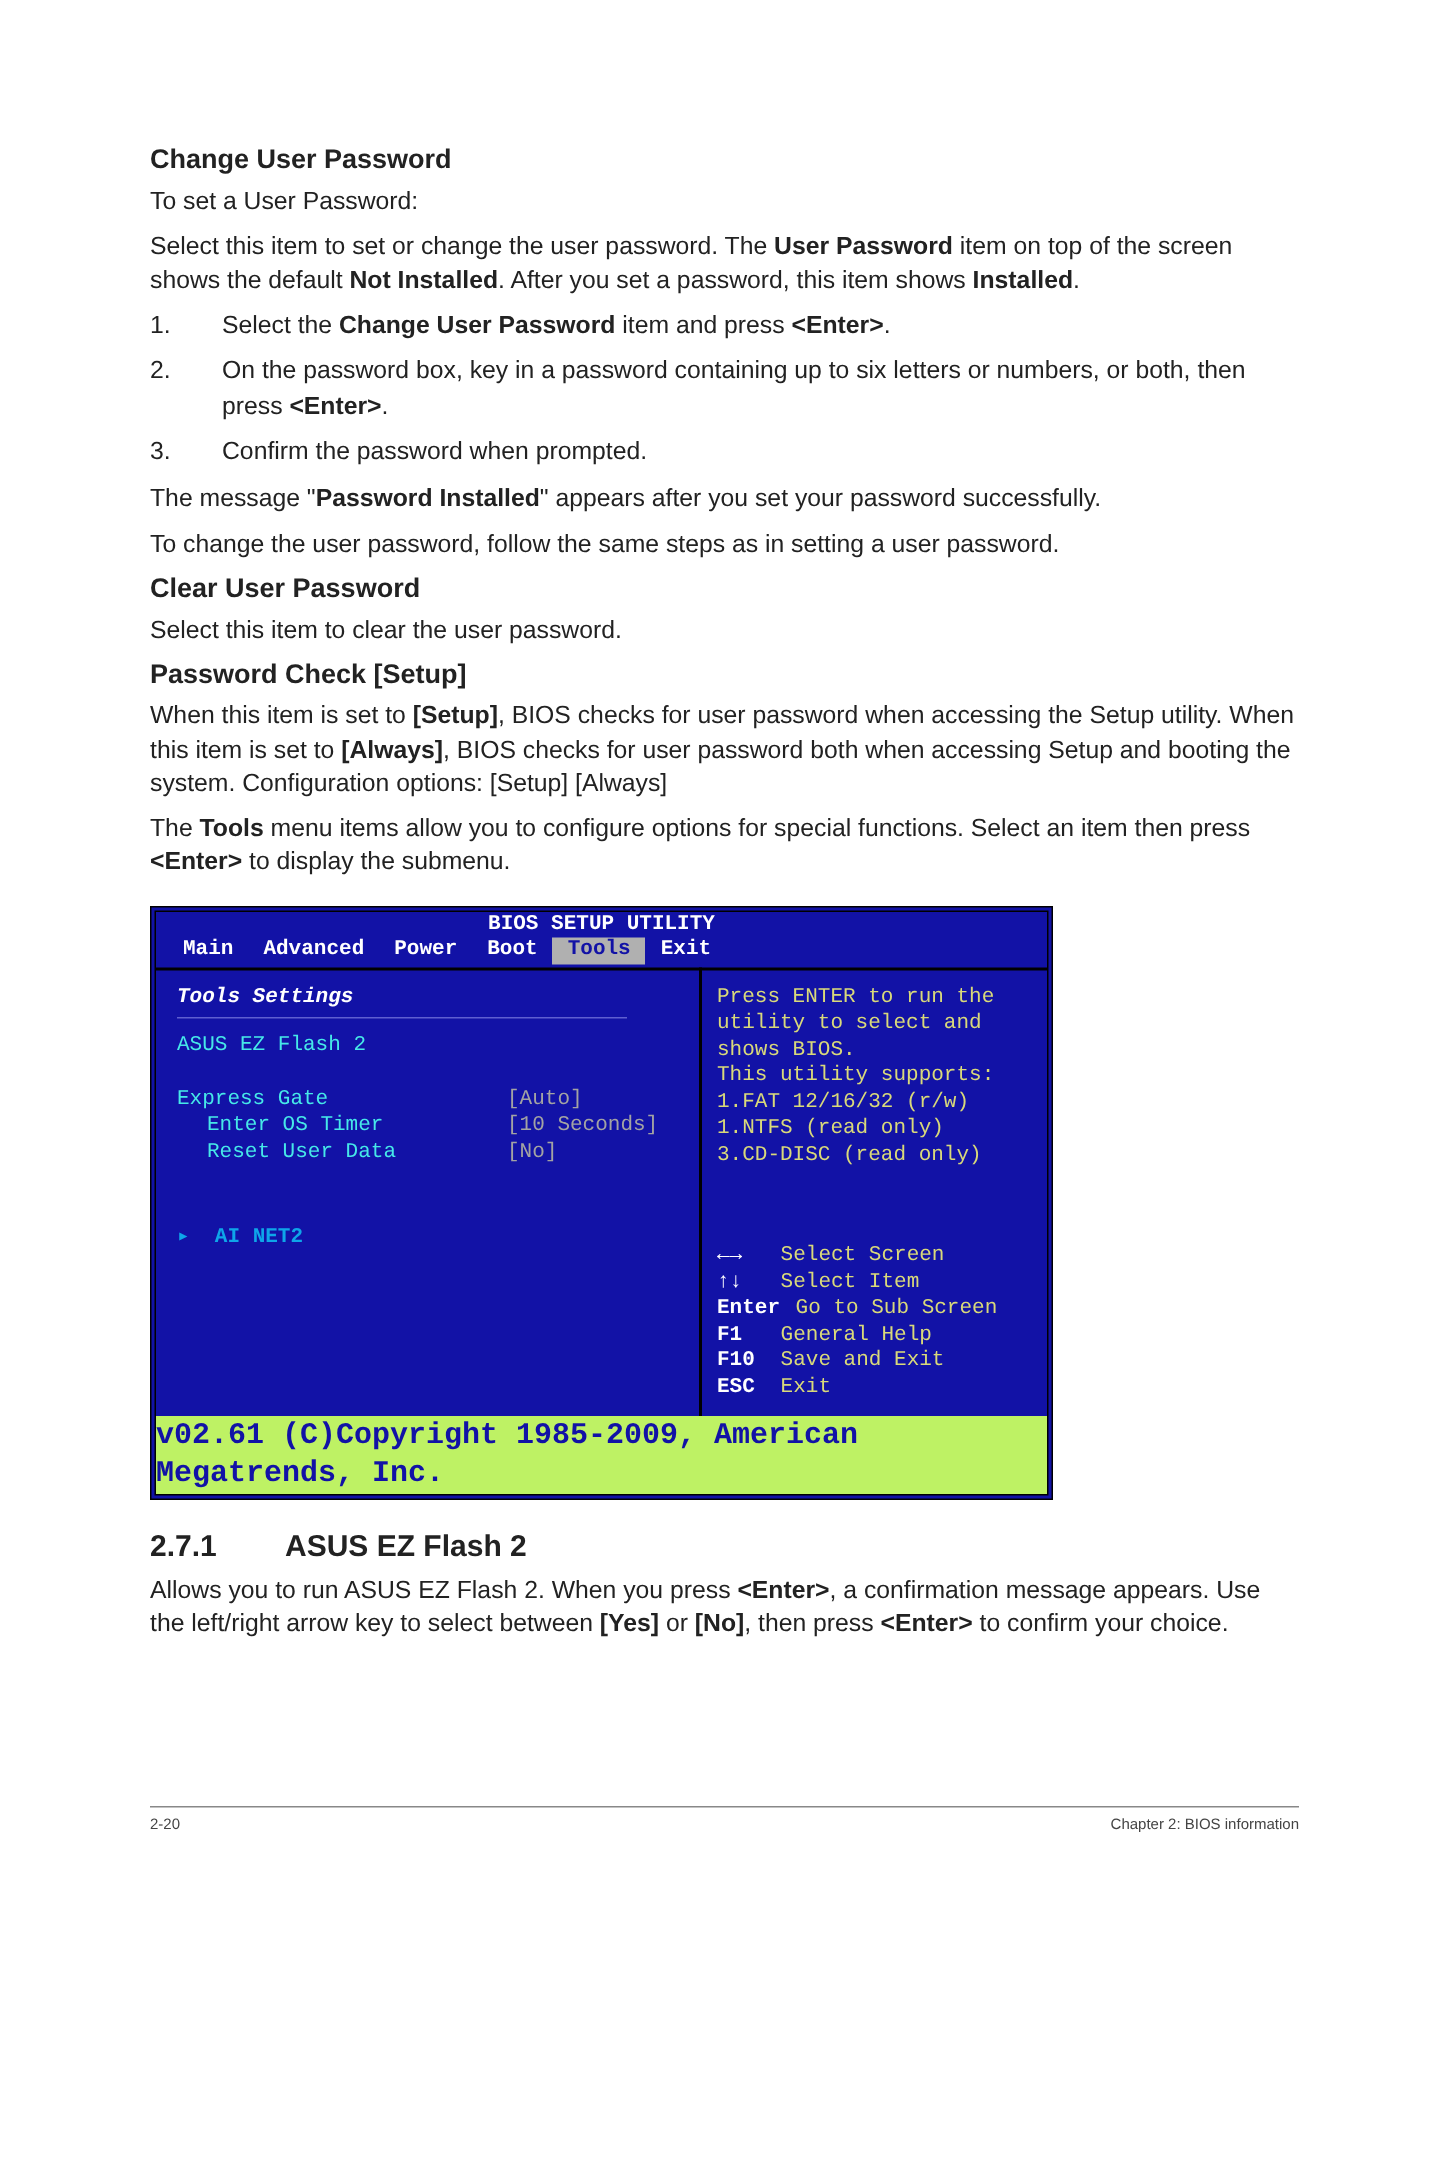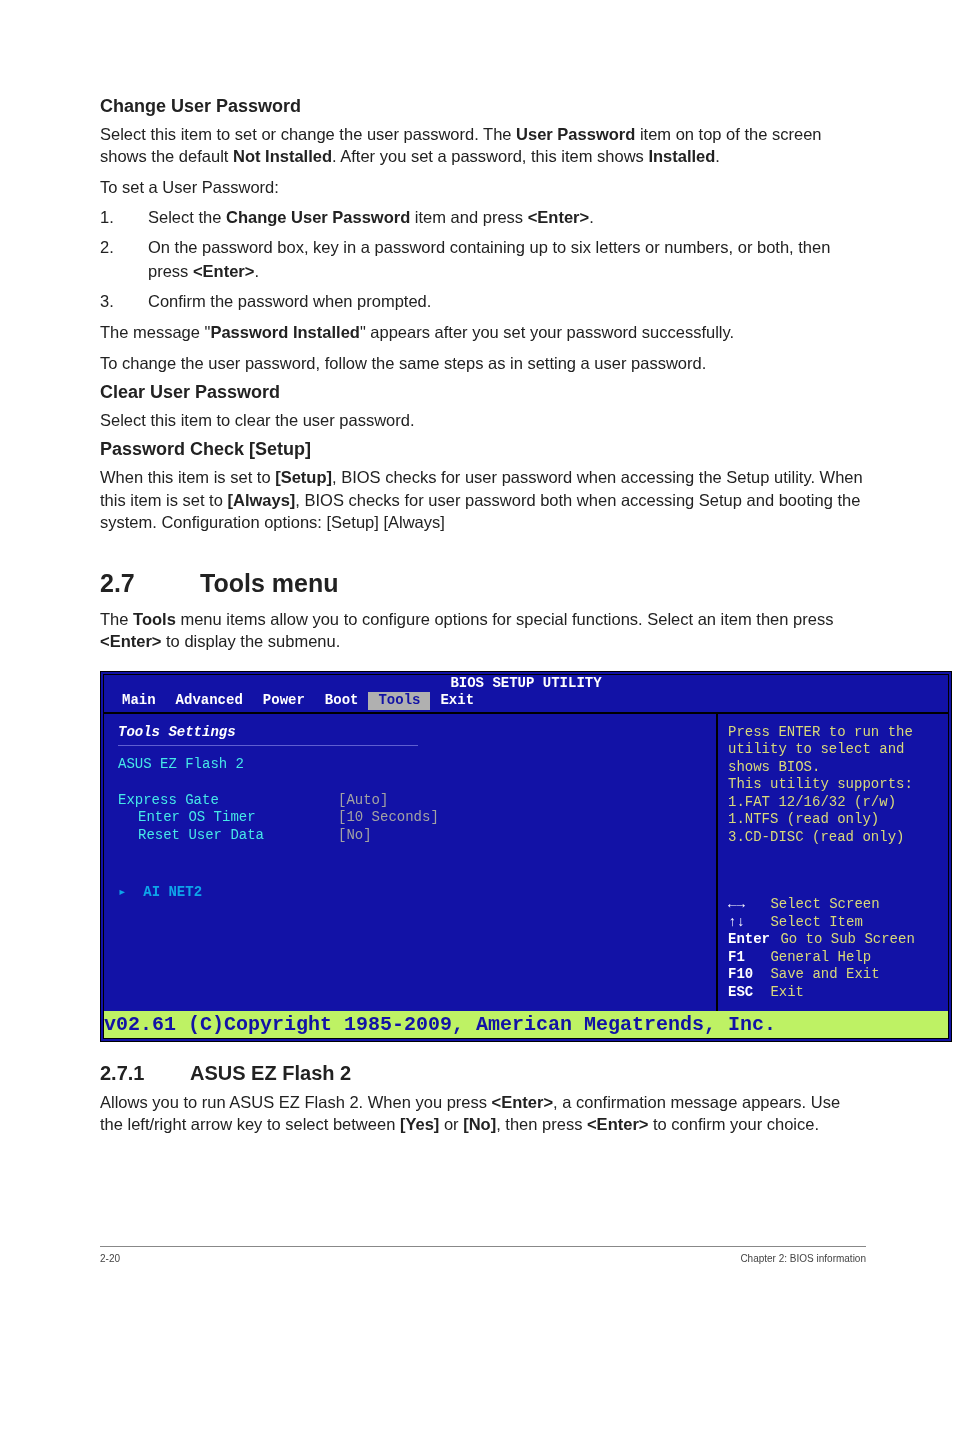--- a/index.html
+++ b/index.html
@@ -46,21 +46,21 @@
   h2.h-27 {
     font-size: 25px;
     font-weight: bold;
     margin: 36px 0 10px 0;
   }
   h2.h-27 .num { display:inline-block; width:100px; }
 
   
   .bios-wrap {
     margin-top: 18px;
-    width: 852px;
+    width: 602px;
   }
   .bios-border {
     border: 4px double #000;
     display: block;
     background: #1212a6;
     font-family: "Courier New", monospace;
     font-size: 14px;
     line-height: 1.25;
     color: #fff;
   }
@@ -154,24 +154,24 @@
     font-size: 10px;
     color: #444;
   }
 </style>
 </head>
 <body>
 
 <div class="page">
 
   <h3 class="section-head">Change User Password</h3>
+  <p class="body">To set a User Password:</p>
   <p class="body">
     <span>Select this item to set or change the user password. The </span><span class="b">User Password</span><span> item on top of the screen shows the default </span><span class="b">Not Installed</span><span>. After you set a password, this item shows </span><span class="b">Installed</span><span>.</span>
   </p>
-  <p class="body">To set a User Password:</p>
 
   <ol class="steps">
     <li>
       <span class="num">1.</span>
       <span class="txt">
         <span>Select the </span><span class="b">Change User Password</span><span> item and press </span><span class="b">&lt;Enter&gt;</span><span>.</span>
       </span>
     </li>
     <li>
       <span class="num">2.</span>
@@ -191,23 +191,20 @@
   <p class="body">To change the user password, follow the same steps as in setting a user password.</p>
 
   <h3 class="section-head" style="margin-top:8px">Clear User Password</h3>
   <p class="body">Select this item to clear the user password.</p>
 
   <h3 class="section-head" style="margin-top:8px">Password Check [Setup]</h3>
   <p class="body">
     <span>When this item is set to </span><span class="b">[Setup]</span><span>, BIOS checks for user password when accessing the Setup utility. When this item is set to </span><span class="b">[Always]</span><span>, BIOS checks for user password both when accessing Setup and booting the system. Configuration options: [Setup] [Always]</span>
   </p>
 
-  <h2 class="h-27">
-    <span class="num">2.7</span><span>Tools menu</span>
-  </h2>
   <p class="body">
     <span>The </span><span class="b">Tools</span><span> menu items allow you to configure options for special functions. Select an item then press </span><span class="b">&lt;Enter&gt;</span><span> to display the submenu.</span>
   </p>
 
   <div class="bios-wrap">
     <div class="bios-border">
       <div class="bios-title">BIOS SETUP UTILITY</div>
       <div class="bios-tabs">
         <span class="tab" style="padding-left:18px">Main</span>
         <span class="tab">Advanced</span>

